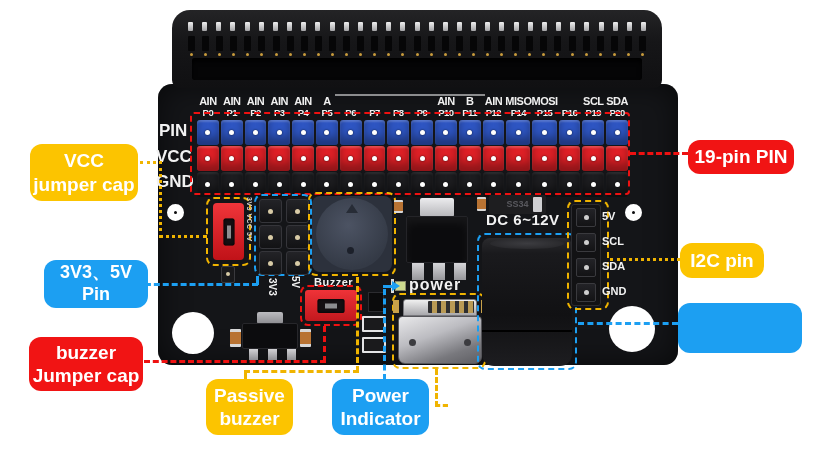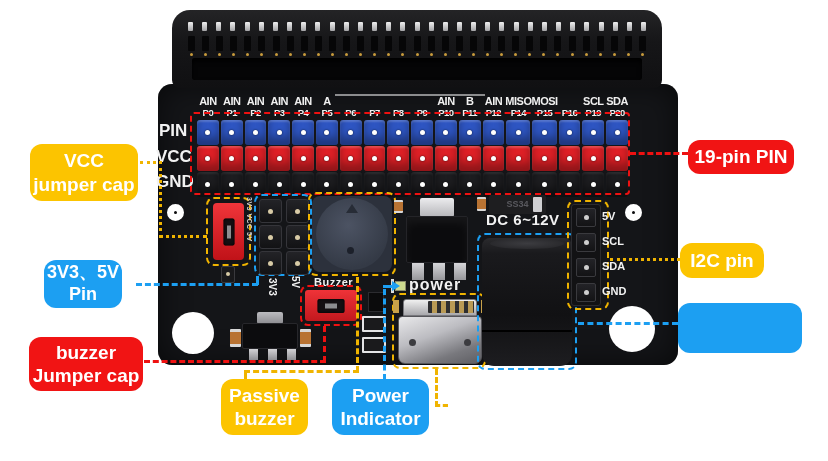--- a/index.html
+++ b/index.html
@@ -180,26 +180,26 @@
   .h-r{border-top:3px dashed var(--line-red);}
   .v-r{border-left:3px dashed var(--line-red);}
   #arrow-led{position:absolute;left:392px;top:281px;width:0;height:0;
     border-left:8px solid var(--line-blue);border-top:5px solid transparent;border-bottom:5px solid transparent;}
 
   
   .callout{position:absolute;color:#fff;font-weight:bold;border-radius:12px;display:flex;
     flex-direction:column;justify-content:center;align-items:center;text-align:center;line-height:1.22;}
   .c-y{background:var(--callout-yellow);} .c-b{background:var(--callout-blue);} .c-r{background:var(--callout-red);}
   #co-vcc{left:30px;top:144px;width:108px;height:57px;font-size:19px;}
-  #co-rails{left:44px;top:260px;width:78px;height:48px;font-size:18px;}
+  #co-rails{left:44px;top:260px;width:104px;height:48px;font-size:18px;}
   #co-buzjmp{left:29px;top:337px;width:114px;height:54px;font-size:19px;}
   #co-19pin{left:688px;top:140px;width:106px;height:34px;font-size:19px;}
   #co-i2c{left:680px;top:243px;width:84px;height:35px;font-size:19px;}
   #co-dc{left:678px;top:303px;width:124px;height:50px;font-size:19px;}
-  #co-passive{left:221px;top:379px;width:87px;height:56px;font-size:19px;}
+  #co-passive{left:206px;top:379px;width:87px;height:56px;font-size:19px;}
   #co-power{left:332px;top:379px;width:97px;height:56px;font-size:19px;}
   #co-usb{left:447px;top:381px;width:170px;height:57px;font-size:19px;align-items:flex-start;
     padding-left:12px;text-align:left;}
 </style>
 </head>
 <body>
 
 <div id="stage">
 
   <div id="pcb"></div>

